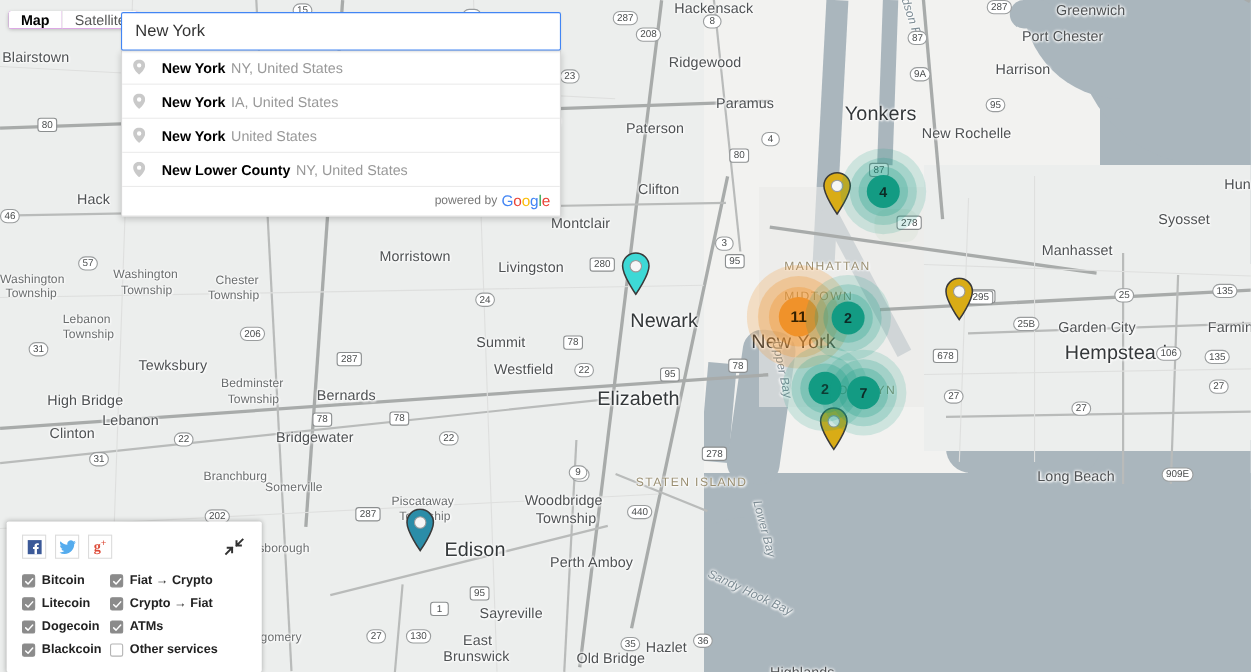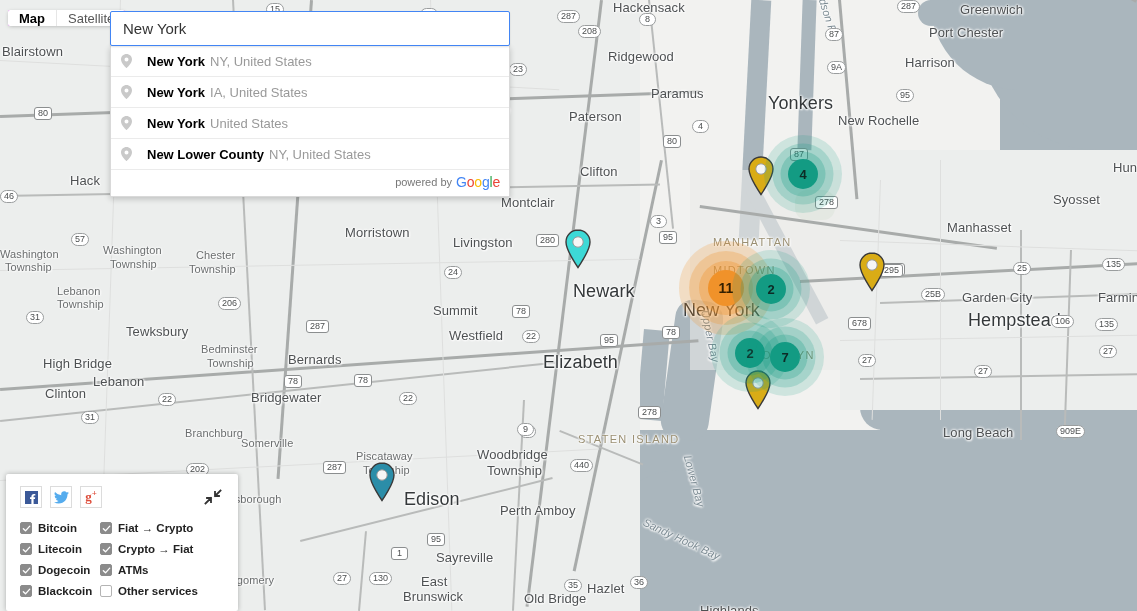--- a/index.html
+++ b/index.html
@@ -331,21 +331,21 @@
         <div class="shield oval" style="left: 0px; top: 190px;">46</div>
         <div class="shield oval" style="left: 71px; top: 233px;">57</div>
         <div class="shield oval" style="left: 26px; top: 311px;">31</div>
         <div class="shield oval" style="left: 218px; top: 297px;">206</div>
         <div class="shield is" style="left: 284px; top: 375px;">78</div>
         <div class="shield oval" style="left: 158px; top: 393px;">22</div>
         <div class="shield oval" style="left: 81px; top: 411px;">31</div>
         <div class="shield is" style="left: 354px; top: 374px;">78</div>
         <div class="shield is" style="left: 306px; top: 320px;">287</div>
         <div class="shield oval" style="left: 399px; top: 392px;">22</div>
-        <div class="shield oval" style="left: 444px; top: 266px;">24</div>
+        <div class="shield oval" style="left: 432px; top: 266px;">24</div>
         <div class="shield is" style="left: 536px; top: 234px;">280</div>
         <div class="shield is" style="left: 512px; top: 305px;">78</div>
         <div class="shield oval" style="left: 522px; top: 330px;">22</div>
         <div class="shield is" style="left: 600px; top: 334px;">95</div>
         <div class="shield is" style="left: 659px; top: 231px;">95</div>
         <div class="shield is" style="left: 662px; top: 326px;">78</div>
         <div class="shield oval" style="left: 650px; top: 215px;">3</div>
         <div class="shield is" style="left: 815px; top: 196px;">278</div>
         <div class="shield is" style="left: 790px; top: 148px;">87</div>
         <div class="shield is" style="left: 882px; top: 263px;">495</div>

